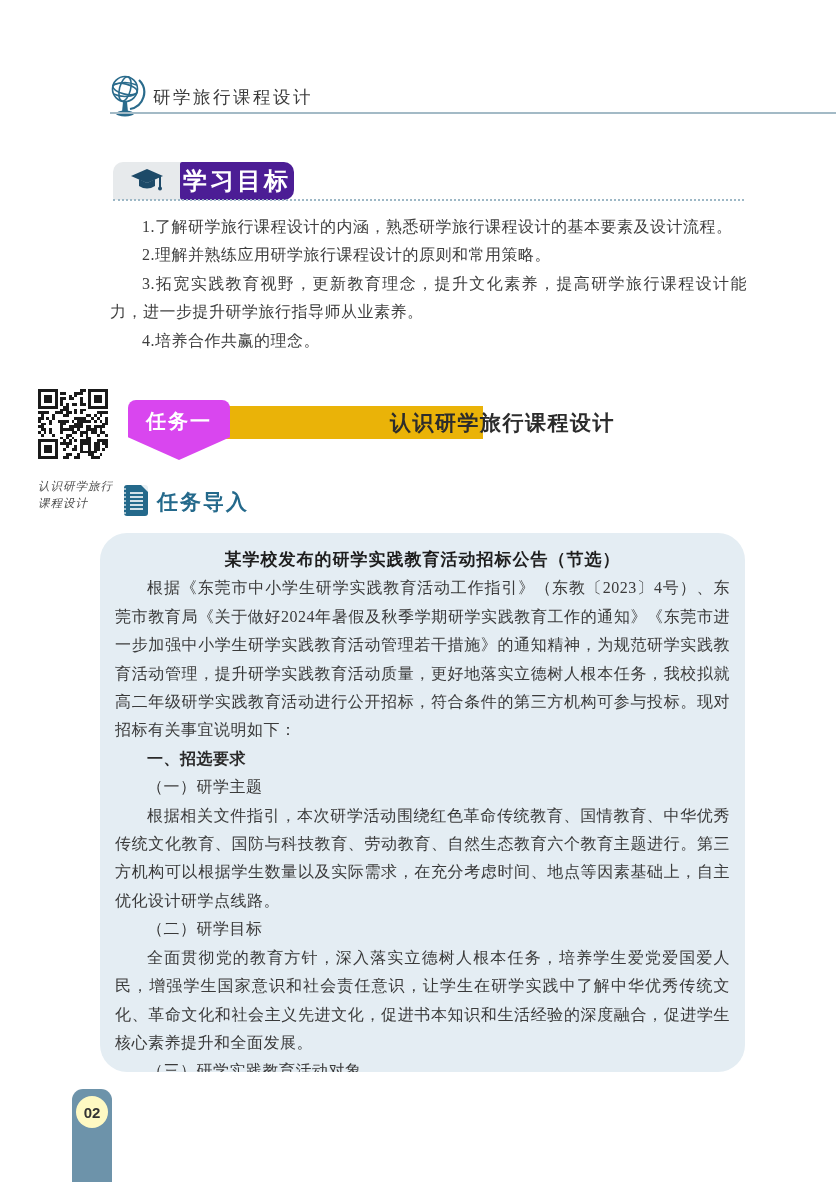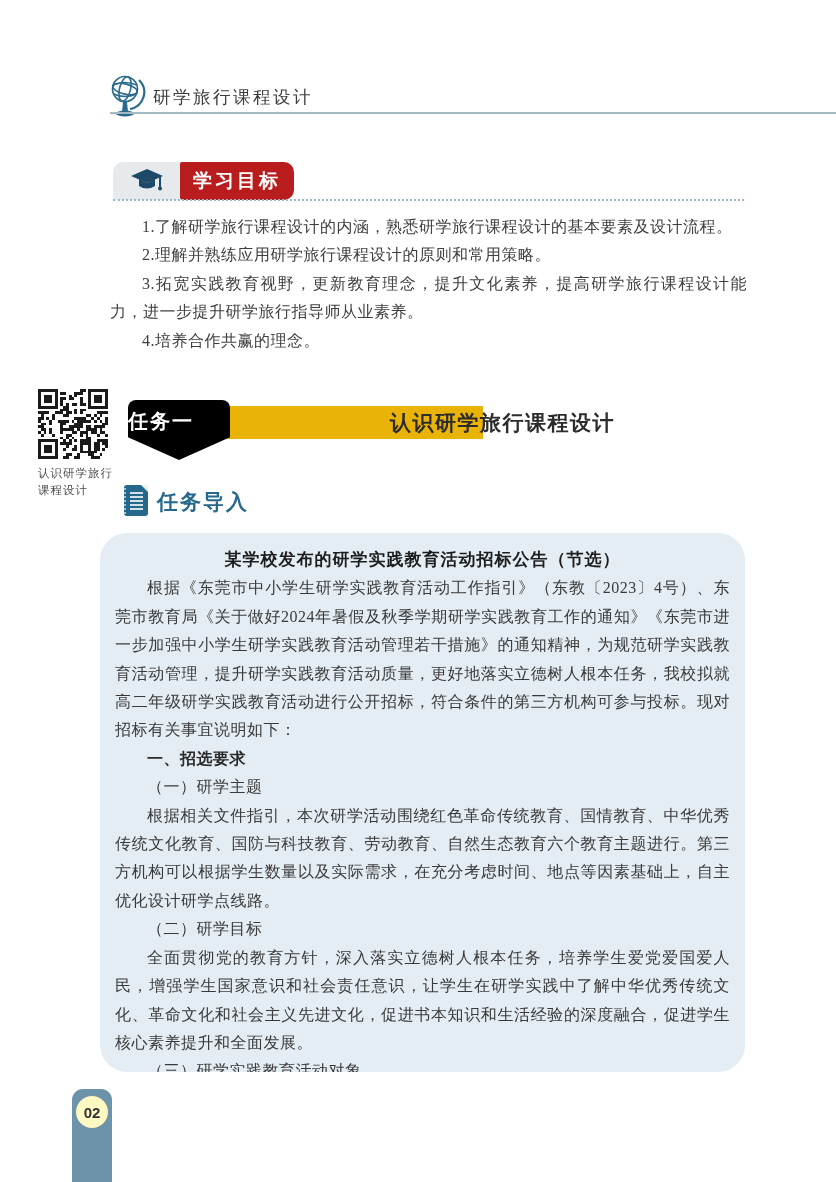--- a/index.html
+++ b/index.html
@@ -23,59 +23,60 @@
     background: #a3bac6;
   }
   
   .goal-badge { position: absolute; left: 113px; top: 162px; height: 38px; display: flex; }
   .goal-badge-cap {
     width: 67px; height: 38px; background: #e7eaec;
     border-radius: 10px 0 0 3px;
     display: flex; align-items: center; justify-content: center;
   }
   .goal-badge-dark {
-    width: 114px; height: 38px; background: #b91c1c;
+    width: 114px; height: 38px; background: #4c1d95;
     border-radius: 2px 10px 10px 3px;
     display: flex; align-items: center; justify-content: center;
-    color: #ffffff; font-size: 19px; font-weight: bold; letter-spacing: 3px;
+    color: #ffffff; font-size: 24px; font-weight: bold; letter-spacing: 3px;
   }
   .dotted-rule {
     position: absolute; left: 113px; top: 199px; width: 631px; height: 0;
     border-top: 2px dotted #9db8c6;
   }
   
   .goals {
     position: absolute; left: 110px; top: 213px; width: 637px;
     font-family: "Liberation Serif", "DejaVu Serif", serif;
     font-size: 16px; line-height: 28.4px; color: #3e3e3e;
     letter-spacing: 0.5px; text-align: justify; word-break: break-all;
   }
   .goals div { text-indent: 2em; }
   
   .qr { position: absolute; left: 38px; top: 389px; width: 70px; height: 70px; }
   .qr-caption {
-    position: absolute; left: 38px; top: 465px; width: 100px;
+    position: absolute; left: 38px; top: 478px; width: 100px;
     font-family: "Liberation Serif", "DejaVu Serif", serif;
-    font-size: 11.5px; line-height: 1.5; color: #4d4d4d; letter-spacing: 1px;
+    font-size: 11.5px; line-height: 1.5; color: #4d4d4d; letter-spacing: 1px; font-style: italic;
   }
   
   .task-bar {
     position: absolute; left: 138px; top: 406px; width: 345px; height: 33px;
     background: #eab308;
   }
   .task-bar-title {
     position: absolute; left: 252px; top: 0; height: 33px; line-height: 33px;
     font-size: 21px; font-weight: bold; color: #2c2c2c; letter-spacing: 1.5px;
     white-space: nowrap;
   }
   .task-ribbon {
     position: absolute; left: 128px; top: 400px; width: 102px; height: 60px;
-    background: #000000;
+    background: #d946ef;
     border-radius: 8px 8px 0 0;
     clip-path: polygon(0 0, 100% 0, 100% 62%, 50% 100%, 0 62%);
+    text-align: center;
   }
   .task-ribbon-label {
     display: inline-block; margin-top: 8px;
     color: #ffffff; font-size: 20px; font-weight: bold; letter-spacing: 2px;
   }
   
   .intro-icon { position: absolute; left: 121px; top: 484px; width: 27px; height: 33px; }
   .intro-label {
     position: absolute; left: 157px; top: 488px;
     font-size: 21px; font-weight: bold; color: #24698b; letter-spacing: 2px;

